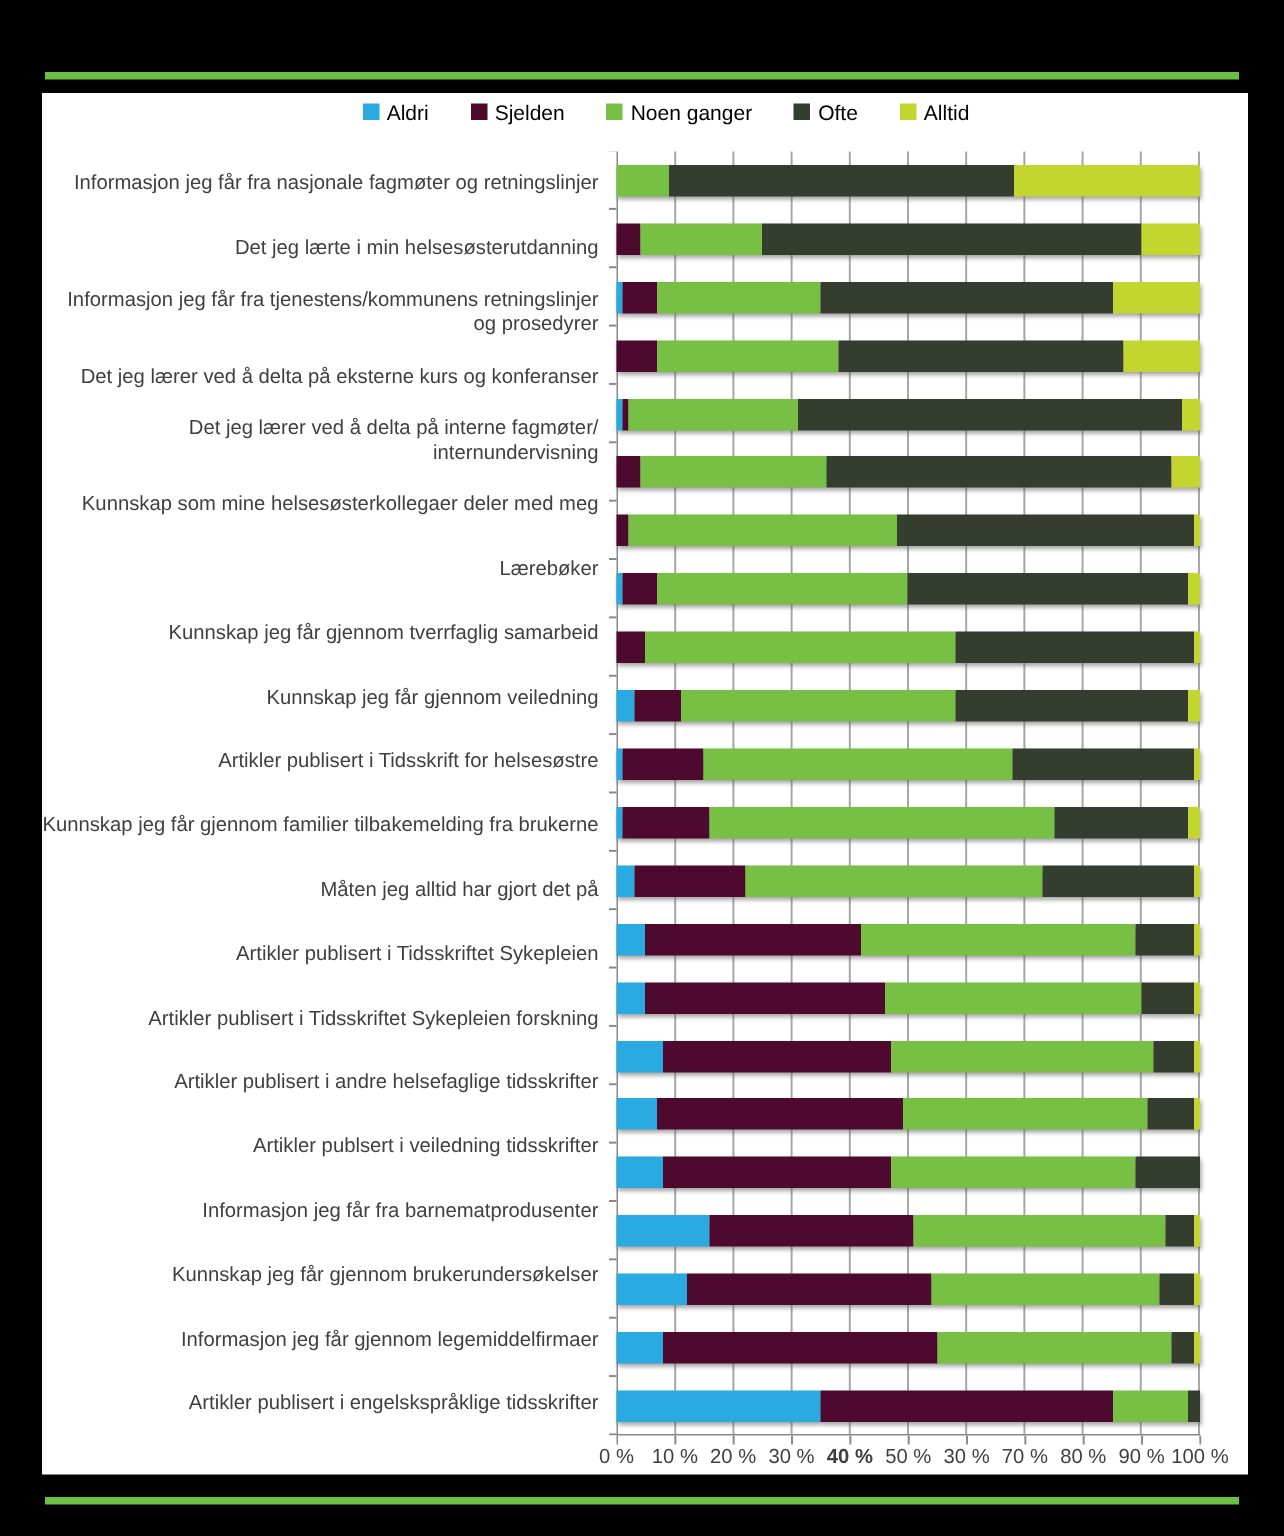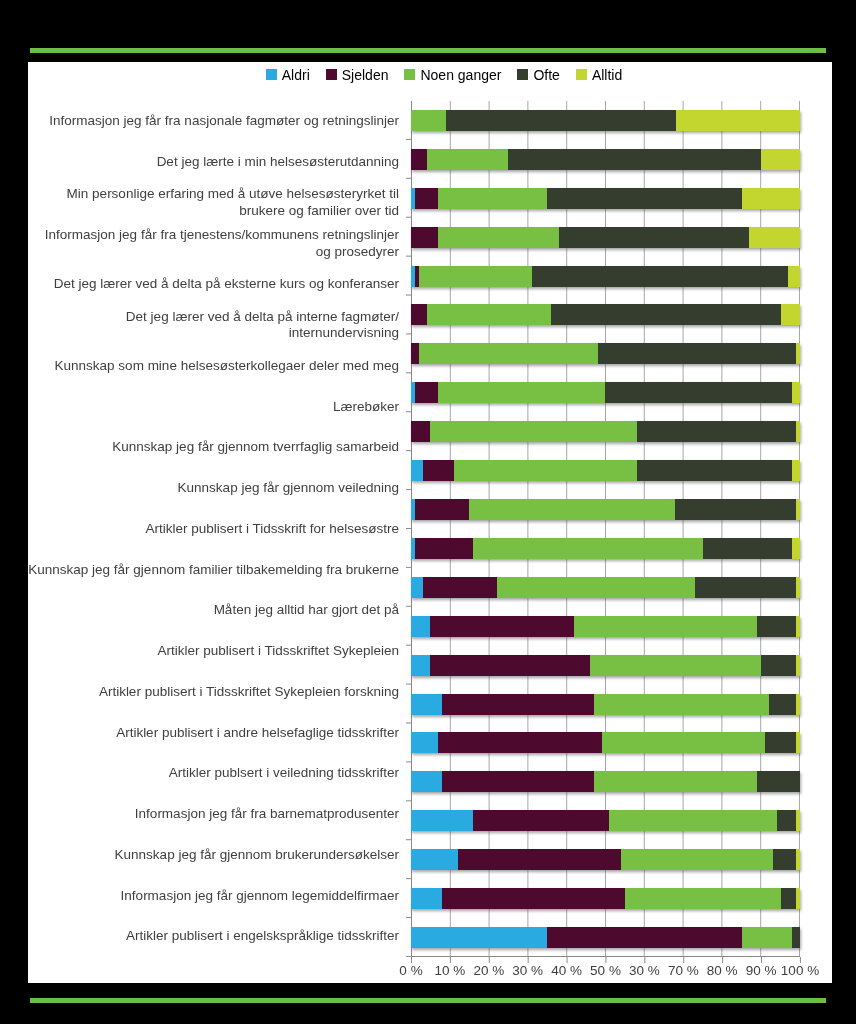--- a/index.html
+++ b/index.html
@@ -11,21 +11,21 @@
     overflow:hidden;
   }
   .accent-line { position:absolute; left:30px; width:796px; height:5px; }
   .accent-top { top:48px; }
   .accent-bottom { top:998px; }
   .panel { position:absolute; left:28px; top:62px; width:804px; height:921px; background:#fff; }
 
   
   .legend { position:absolute; top:5px; left:0; width:100%;
             display:flex; justify-content:center; align-items:flex-end;
-            gap:16px; padding-left:28px; box-sizing:border-box; }
+            gap:28px; padding-left:28px; box-sizing:border-box; }
   .legend-item { display:flex; align-items:center; gap:5px; }
   .legend-swatch { width:11px; height:11px; display:inline-block; margin-top:-2px; }
   .legend-label { font-size:14px; color:#000; }
 
   
   .labels-col { position:absolute; left:0; top:39px; width:377px; height:856px;
                 display:flex; flex-direction:column; }
   .label-row { flex:1; display:flex; align-items:center; justify-content:flex-end;
                text-align:right; font-size:13.5px; line-height:1.22; color:#3f3f3f;
                padding-right:6px; box-sizing:border-box; }
@@ -78,21 +78,20 @@
         <span class="legend-label">Ofte</span>
       </span>
       <span class="legend-item">
         <span class="legend-swatch" style="background: rgb(195, 213, 47);"></span>
         <span class="legend-label">Alltid</span>
       </span>
     </div>
   <div class="labels-col">
       <div class="label-row">Informasjon jeg får fra nasjonale fagmøter og retningslinjer</div>
       <div class="label-row">Det jeg lærte i min helsesøsterutdanning</div>
-      <div class="label-row">Min personlige erfaring med å utøve helsesøsteryrket til brukere og familier over tid</div>
       <div class="label-row">Informasjon jeg får fra tjenestens/kommunens retningslinjer og prosedyrer</div>
       <div class="label-row">Det jeg lærer ved å delta på eksterne kurs og konferanser</div>
       <div class="label-row">Det jeg lærer ved å delta på interne fagmøter/ internundervisning</div>
       <div class="label-row">Kunnskap som mine helsesøsterkollegaer deler med meg</div>
       <div class="label-row">Lærebøker</div>
       <div class="label-row">Kunnskap jeg får gjennom tverrfaglig samarbeid</div>
       <div class="label-row">Kunnskap jeg får gjennom veiledning</div>
       <div class="label-row">Artikler publisert i Tidsskrift for helsesøstre</div>
       <div class="label-row">Kunnskap jeg får gjennom familier tilbakemelding fra brukerne</div>
       <div class="label-row">Måten jeg alltid har gjort det på</div>
@@ -308,21 +307,21 @@
           </div>
         </div>
       </div>
   </div>
   <div class="x-ticks"></div>
   <div class="x-labels">
       <span class="x-label" style="left: 0%;">0 %</span>
       <span class="x-label" style="left: 10%;">10 %</span>
       <span class="x-label" style="left: 20%;">20 %</span>
       <span class="x-label" style="left: 30%;">30 %</span>
-      <span class="x-label" style="left: 40%;">40 %</span>
+      <span class="x-label" style="left: 40%; font-weight: bold;">40 %</span>
       <span class="x-label" style="left: 50%;">50 %</span>
       <span class="x-label" style="left: 60%;">30 %</span>
       <span class="x-label" style="left: 70%;">70 %</span>
       <span class="x-label" style="left: 80%;">80 %</span>
       <span class="x-label" style="left: 90%;">90 %</span>
       <span class="x-label" style="left: 100%;">100 %</span>
     </div>
 </div>
 
 <div class="accent-line accent-bottom" style="background: rgb(108, 191, 69);"></div>

